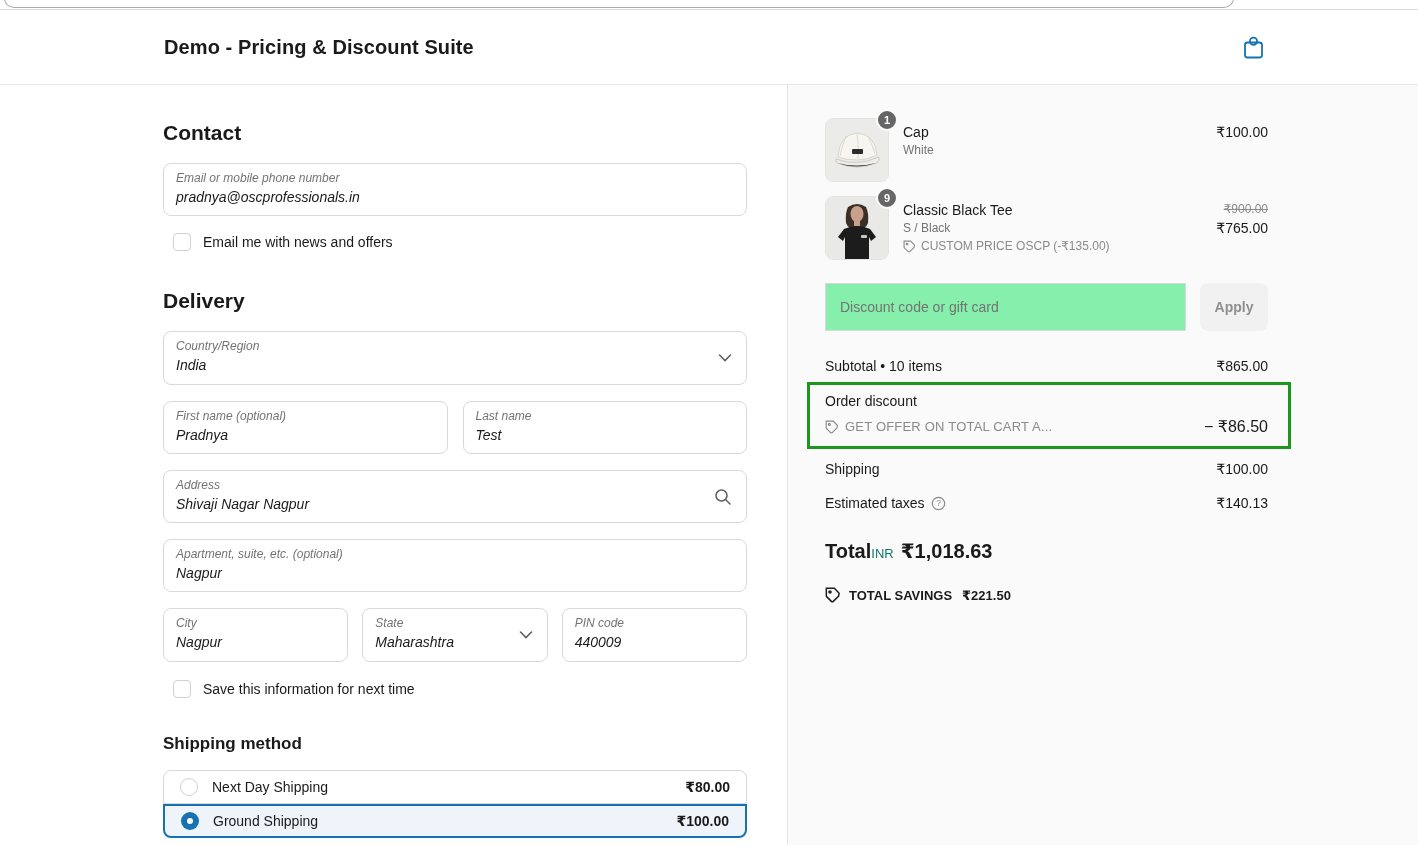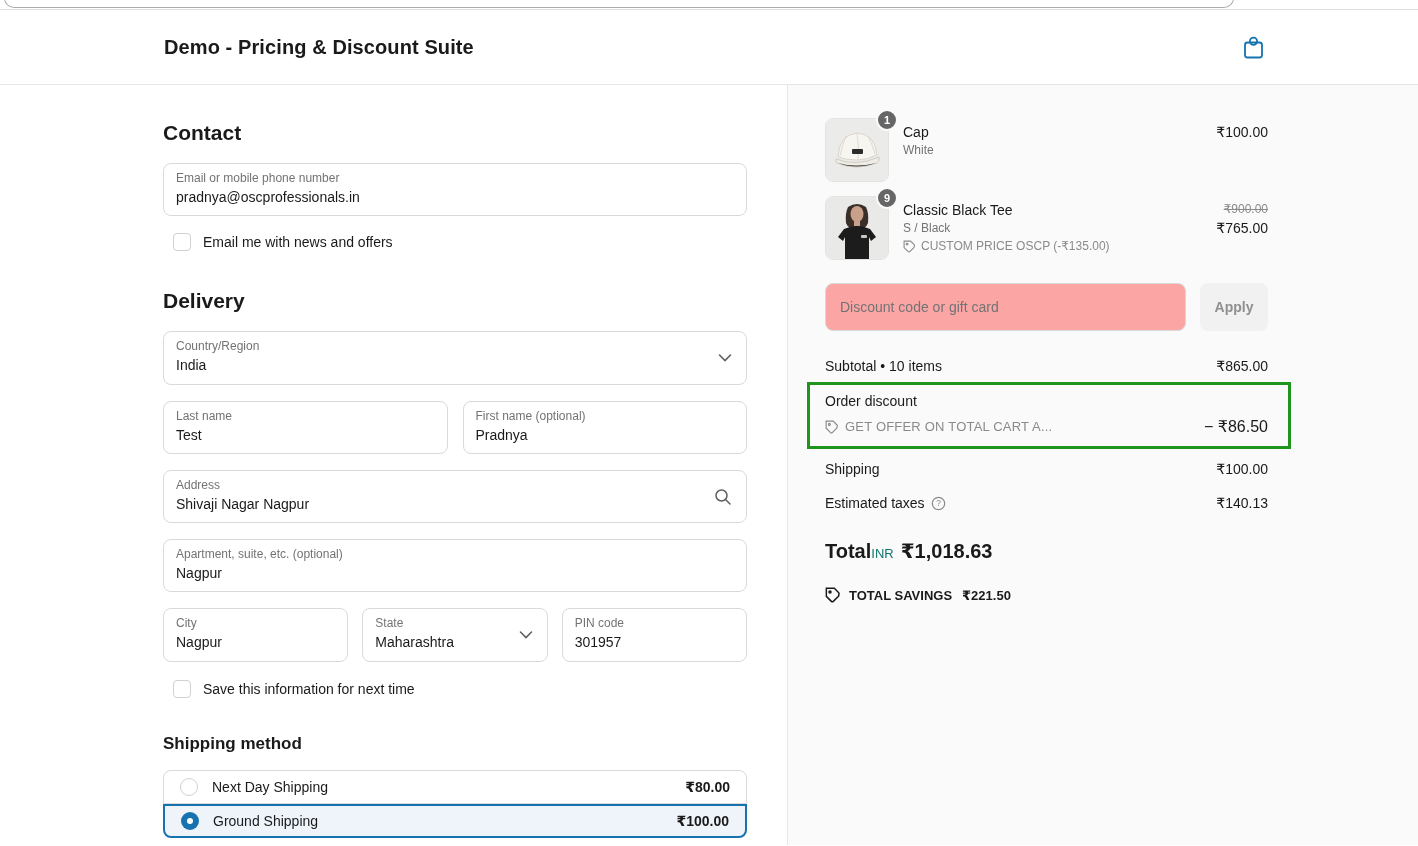--- a/index.html
+++ b/index.html
@@ -23,21 +23,21 @@
   .left-inner { width: 584px; margin: 36px 0 0 163px; }
   .right-col { flex: 1; background: #fafafa; border-left: 1px solid #e6e6e6; }
   .right-inner { width: 443px; margin: 33px 0 0 37px; }
 
   
   .h-big { font-size: 21px; font-weight: 700; margin-bottom: 18px; }
   .h-mid { font-size: 17px; font-weight: 700; margin-bottom: 4px; }
 
   
   .field { position: relative; border: 1px solid #d9d9d9; border-radius: 8px; background: #fff;
-    padding: 7px 12px 8px; min-height: 50px; }
+    padding: 7px 12px 8px; min-height: 50px; font-style: italic; }
   .f-label { font-size: 12px; color: #737373; line-height: 1.25; }
   .f-value { font-size: 14px; color: #1a1a1a; line-height: 1.45; margin-top: 1px; white-space: nowrap; }
   .f-icon { position: absolute; right: 14px; top: 50%; transform: translateY(-50%); display: flex; }
   .mb16 { margin-bottom: 16px; }
   .row-2 { display: grid; grid-template-columns: 1fr 1fr; gap: 15px; margin-bottom: 16px; }
   .row-3 { display: grid; grid-template-columns: 1fr 1fr 1fr; gap: 14px; margin-bottom: 18px; }
 
   
   .check-row { display: flex; align-items: center; gap: 12px; margin: 17px 0 0 10px; }
   .checkbox { width: 18px; height: 18px; border: 1px solid #d1d1d1; border-radius: 4px; background: #fff; flex: none; }
@@ -67,22 +67,22 @@
   .item-info { flex: 1; padding-top: 6px; }
   .item-name { font-size: 14px; }
   .item-variant { font-size: 12px; color: #737373; margin-top: 3px; }
   .item-discount { display: flex; align-items: center; gap: 5px; font-size: 12px; color: #8a8a8a; margin-top: 4px; }
   .item-prices { text-align: right; padding-top: 6px; }
   .price-strike { font-size: 12px; color: #8a8a8a; text-decoration: line-through; margin-bottom: 4px; }
   .price-now { font-size: 14px; }
 
   
   .discount-row { display: flex; gap: 14px; margin: 23px 0 27px; }
-  .discount-input { flex: 1; height: 48px; border: 1px solid #d9d9d9; border-radius: 8px; padding: 0 14px;
-    font-size: 14px; font-family: inherit; color: #1a1a1a; background: #fca5a5; }
+  .discount-input { flex: 1; height: 48px; border: 1px solid #d9d9d9; border-radius: 0; padding: 0 14px;
+    font-size: 14px; font-family: inherit; color: #1a1a1a; background: #86efac; }
   .discount-input::placeholder { color: #737373; }
   .apply-btn { width: 68px; height: 48px; border: none; border-radius: 8px; background: #f1f1f1;
     color: #8f8f8f; font-size: 14px; font-weight: 600; font-family: inherit; cursor: pointer; }
 
   
   .sum-row { display: flex; align-items: center; justify-content: space-between; font-size: 14px; }
   .sum-label { display: flex; align-items: center; gap: 6px; }
   .green-box { border: 3px solid #1e961e; margin: 8px -23px 8px -18px; padding: 8px 20px 10px 15px; }
   .gb-title { font-size: 14px; margin-bottom: 8px; }
   .gb-row { display: flex; align-items: center; justify-content: space-between; }
@@ -142,26 +142,26 @@
         <div class="f-value">India</div>
         <span class="f-icon">
           <svg width="14" height="9" viewBox="0 0 14 9" fill="none" stroke="#5f5f5f" stroke-width="1.6" stroke-linecap="round">
               <path d="M1.5 1.5 L7 7 L12.5 1.5"></path>
             </svg>
         </span>
       </div>
 
       <div class="row-2">
         <div class="field">
+          <div class="f-label">First name (optional)</div>
+          <div class="f-value">Pradnya</div>
+        </div>
+        <div class="field">
           <div class="f-label">Last name</div>
           <div class="f-value">Test</div>
-        </div>
-        <div class="field">
-          <div class="f-label">First name (optional)</div>
-          <div class="f-value">Pradnya</div>
         </div>
       </div>
 
       <div class="field mb16">
         <div class="f-label">Address</div>
         <div class="f-value">Shivaji Nagar Nagpur</div>
         <span class="f-icon">
           <svg width="18" height="18" viewBox="0 0 18 18" fill="none" stroke="#5f5f5f" stroke-width="1.5" stroke-linecap="round">
               <circle cx="7.5" cy="7.5" r="5.5"></circle>
               <path d="M11.8 11.8 L16 16"></path>
@@ -183,21 +183,21 @@
           <div class="f-label">State</div>
           <div class="f-value">Maharashtra</div>
           <span class="f-icon">
             <svg width="14" height="9" viewBox="0 0 14 9" fill="none" stroke="#5f5f5f" stroke-width="1.6" stroke-linecap="round">
                 <path d="M1.5 1.5 L7 7 L12.5 1.5"></path>
               </svg>
           </span>
         </div>
         <div class="field">
           <div class="f-label">PIN code</div>
-          <div class="f-value">301957</div>
+          <div class="f-value">440009</div>
         </div>
       </div>
 
       <div class="check-row gap-after-save" style="margin-top:0;">
         <div class="checkbox"></div>
         <div class="check-label">Save this information for next time</div>
       </div>
 
       <div class="h-mid">Shipping method</div>
 

